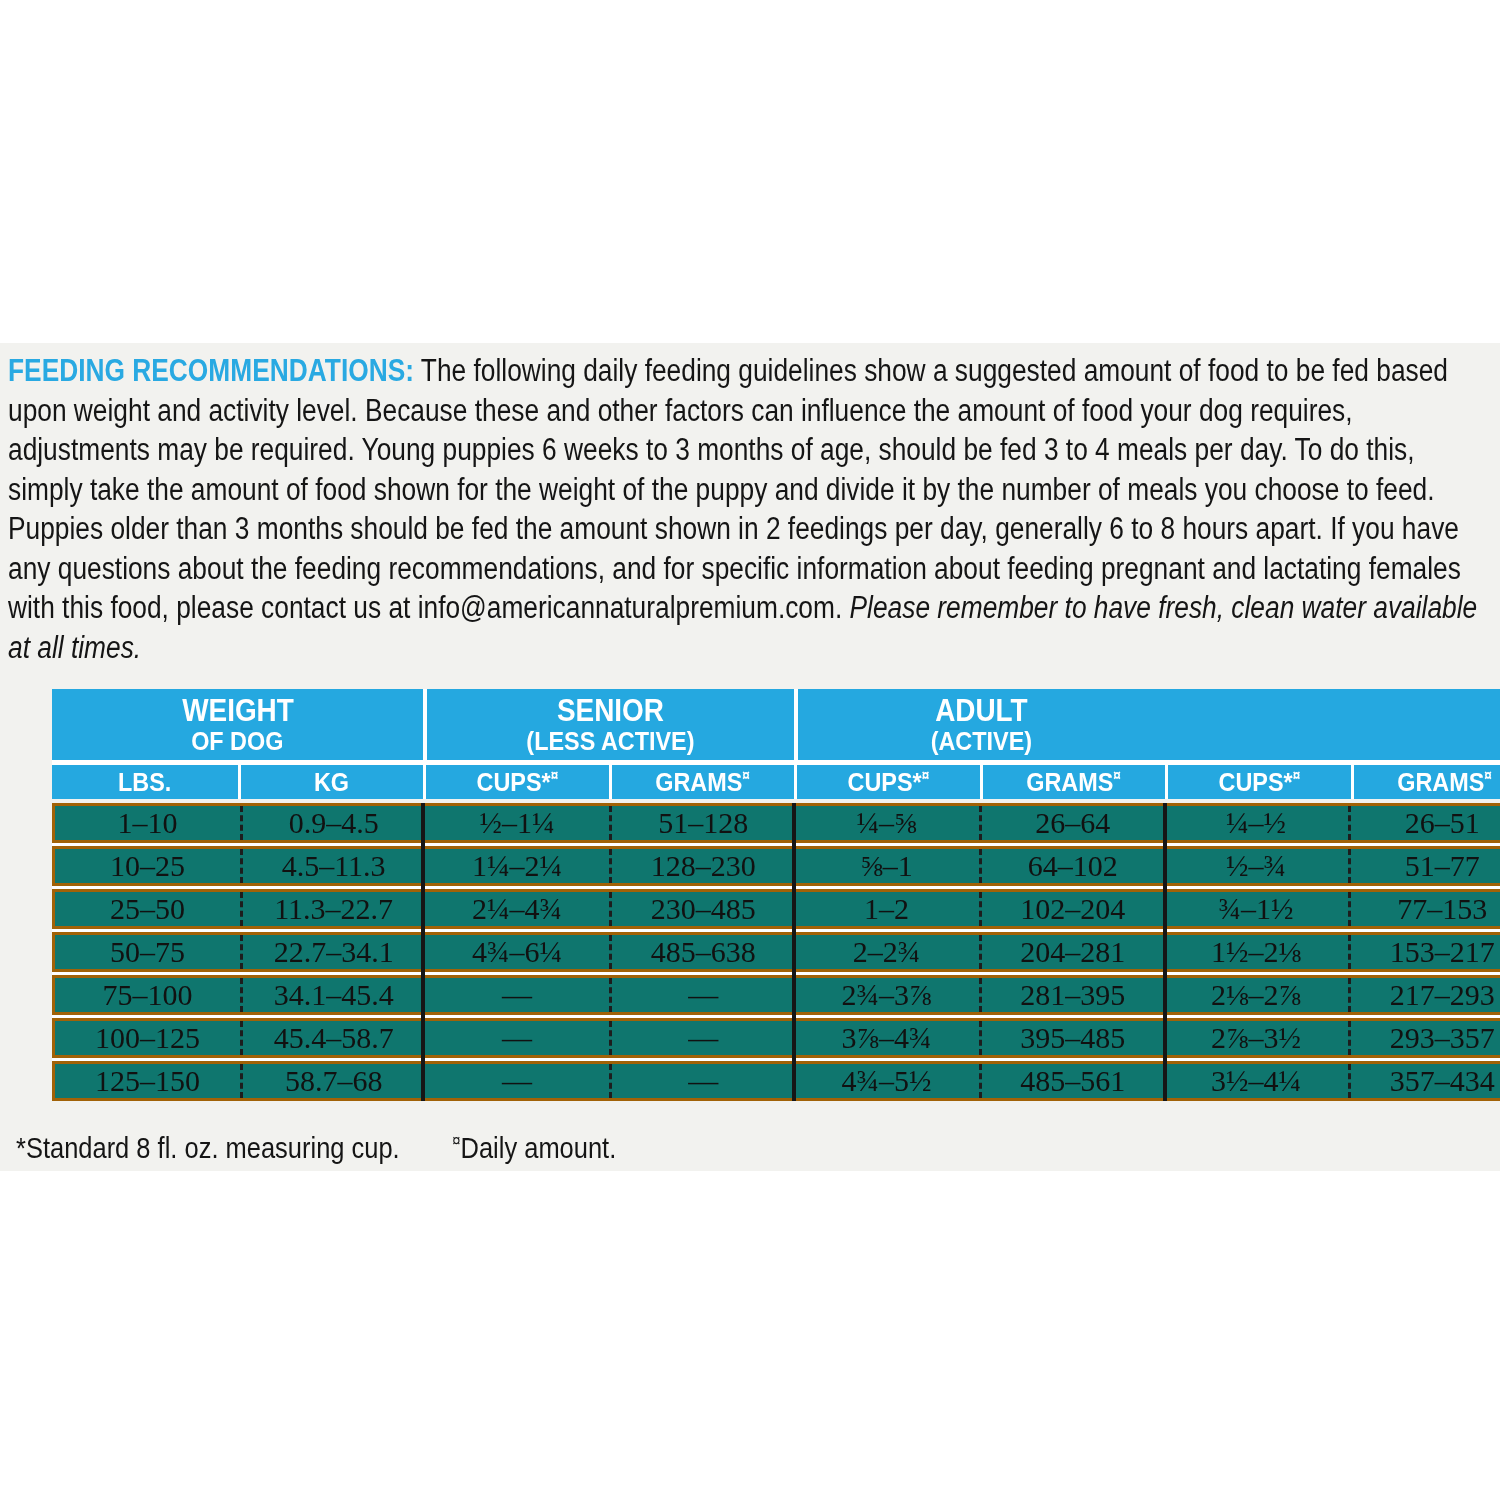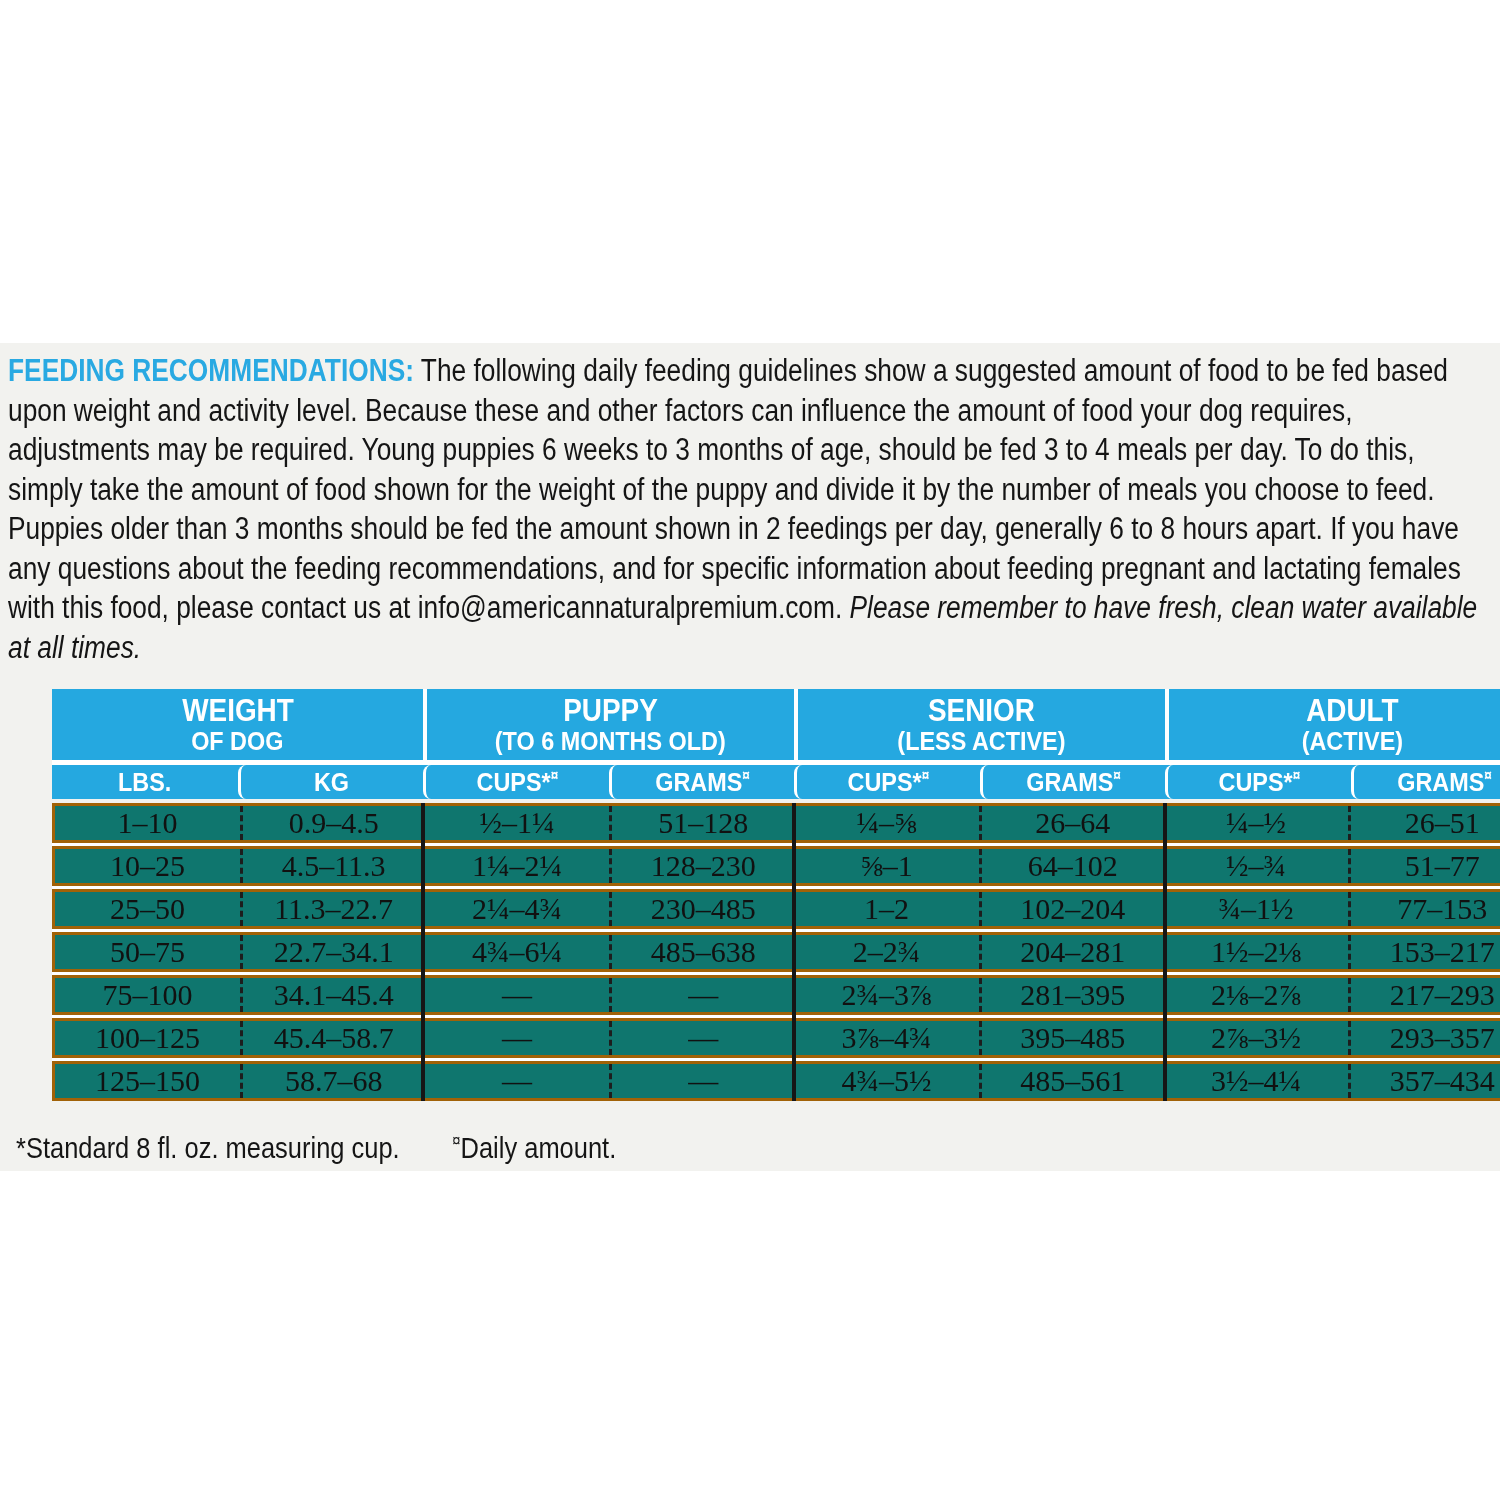--- a/index.html
+++ b/index.html
@@ -18,21 +18,21 @@
   .ftable{position:absolute;left:8px;top:346px;width:1484px;padding-left:44px;}
   .thead{background:#25a8e0;color:#ffffff;font-weight:bold;}
   .t-groups{display:grid;grid-template-columns:repeat(4,1fr);}
   .t-group{height:71px;display:flex;flex-direction:column;align-items:center;justify-content:center;}
   .t-group + .t-group{border-left:4px solid #ffffff;}
   .t-group .l1{font-size:31px;line-height:33px;transform:scaleX(0.9);}
   .t-group .l2{font-size:26px;line-height:28px;transform:scaleX(0.9);}
   .t-hdiv{height:5px;background:#ffffff;}
   .t-subs{display:grid;grid-template-columns:repeat(8,1fr);}
   .t-sub{height:34px;display:flex;align-items:center;justify-content:center;font-size:26px;}
-  .t-sub + .t-sub{border-left:3px solid #ffffff;border-radius:8px;}
+  .t-sub + .t-sub{border-left:3px solid #ffffff;}
   .t-sub .in{transform:scaleX(0.9);white-space:nowrap;}
   .sup{font-size:0.58em;vertical-align:super;position:relative;top:-1px;}
 
   .t-body{position:relative;background:#ffffff;margin-top:4px;}
   .t-row{display:grid;grid-template-columns:repeat(8,1fr);
          border:3px solid #a16207;background:#0f766e;margin-bottom:3px;}
   .t-row:last-child{margin-bottom:0;}
   .t-cell{height:34px;display:flex;align-items:center;justify-content:center;
           font-family:"Liberation Serif", serif;font-size:30px;color:#111;white-space:nowrap;}
   .t-cell.dash{border-left:3px dashed #1d1d1d;}
@@ -54,24 +54,20 @@
     <div class="intro">
       <span class="lead">FEEDING RECOMMENDATIONS:</span><span> The following daily feeding guidelines show a suggested amount of food to be fed based upon weight and activity level. Because these and other factors can influence the amount of food your dog requires, adjustments may be required. Young puppies 6 weeks to 3 months of age, should be fed 3 to 4 meals per day. To do this, simply take the amount of food shown for the weight of the puppy and divide it by the number of meals you choose to feed. Puppies older than 3 months should be fed the amount shown in 2 feedings per day, generally 6 to 8 hours apart. If you have any questions about the feeding recommendations, and for specific information about feeding pregnant and lactating females with this food, please contact us at info@americannaturalpremium.com. </span><span class="it">Please remember to have fresh, clean water available at all times.</span>
     </div>
 
     <div class="ftable">
       <div class="thead">
         <div class="t-groups">
           <div class="t-group">
             <span class="l1">WEIGHT</span>
             <span class="l2">OF DOG</span>
-          </div>
-          <div class="t-group">
-            <span class="l1">PUPPY</span>
-            <span class="l2">(TO 6 MONTHS OLD)</span>
           </div>
           <div class="t-group">
             <span class="l1">SENIOR</span>
             <span class="l2">(LESS ACTIVE)</span>
           </div>
           <div class="t-group">
             <span class="l1">ADULT</span>
             <span class="l2">(ACTIVE)</span>
           </div>
         </div>

